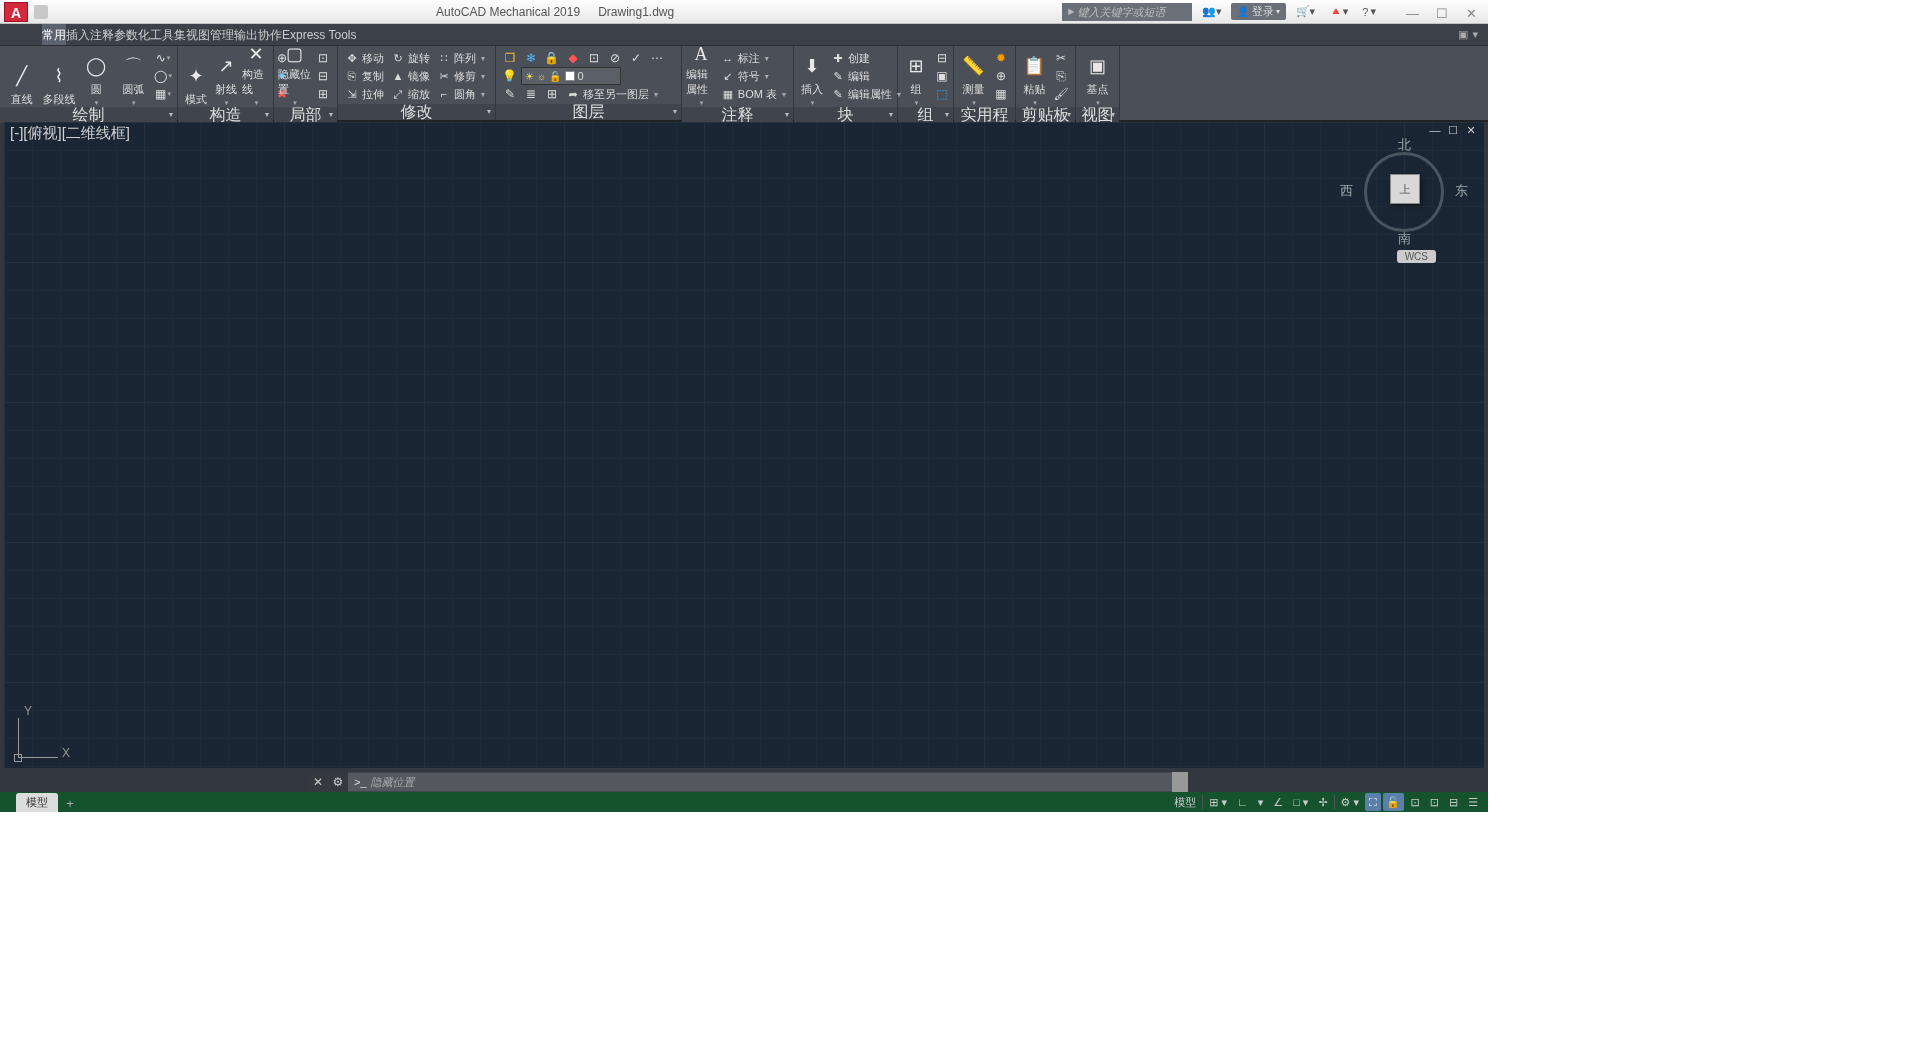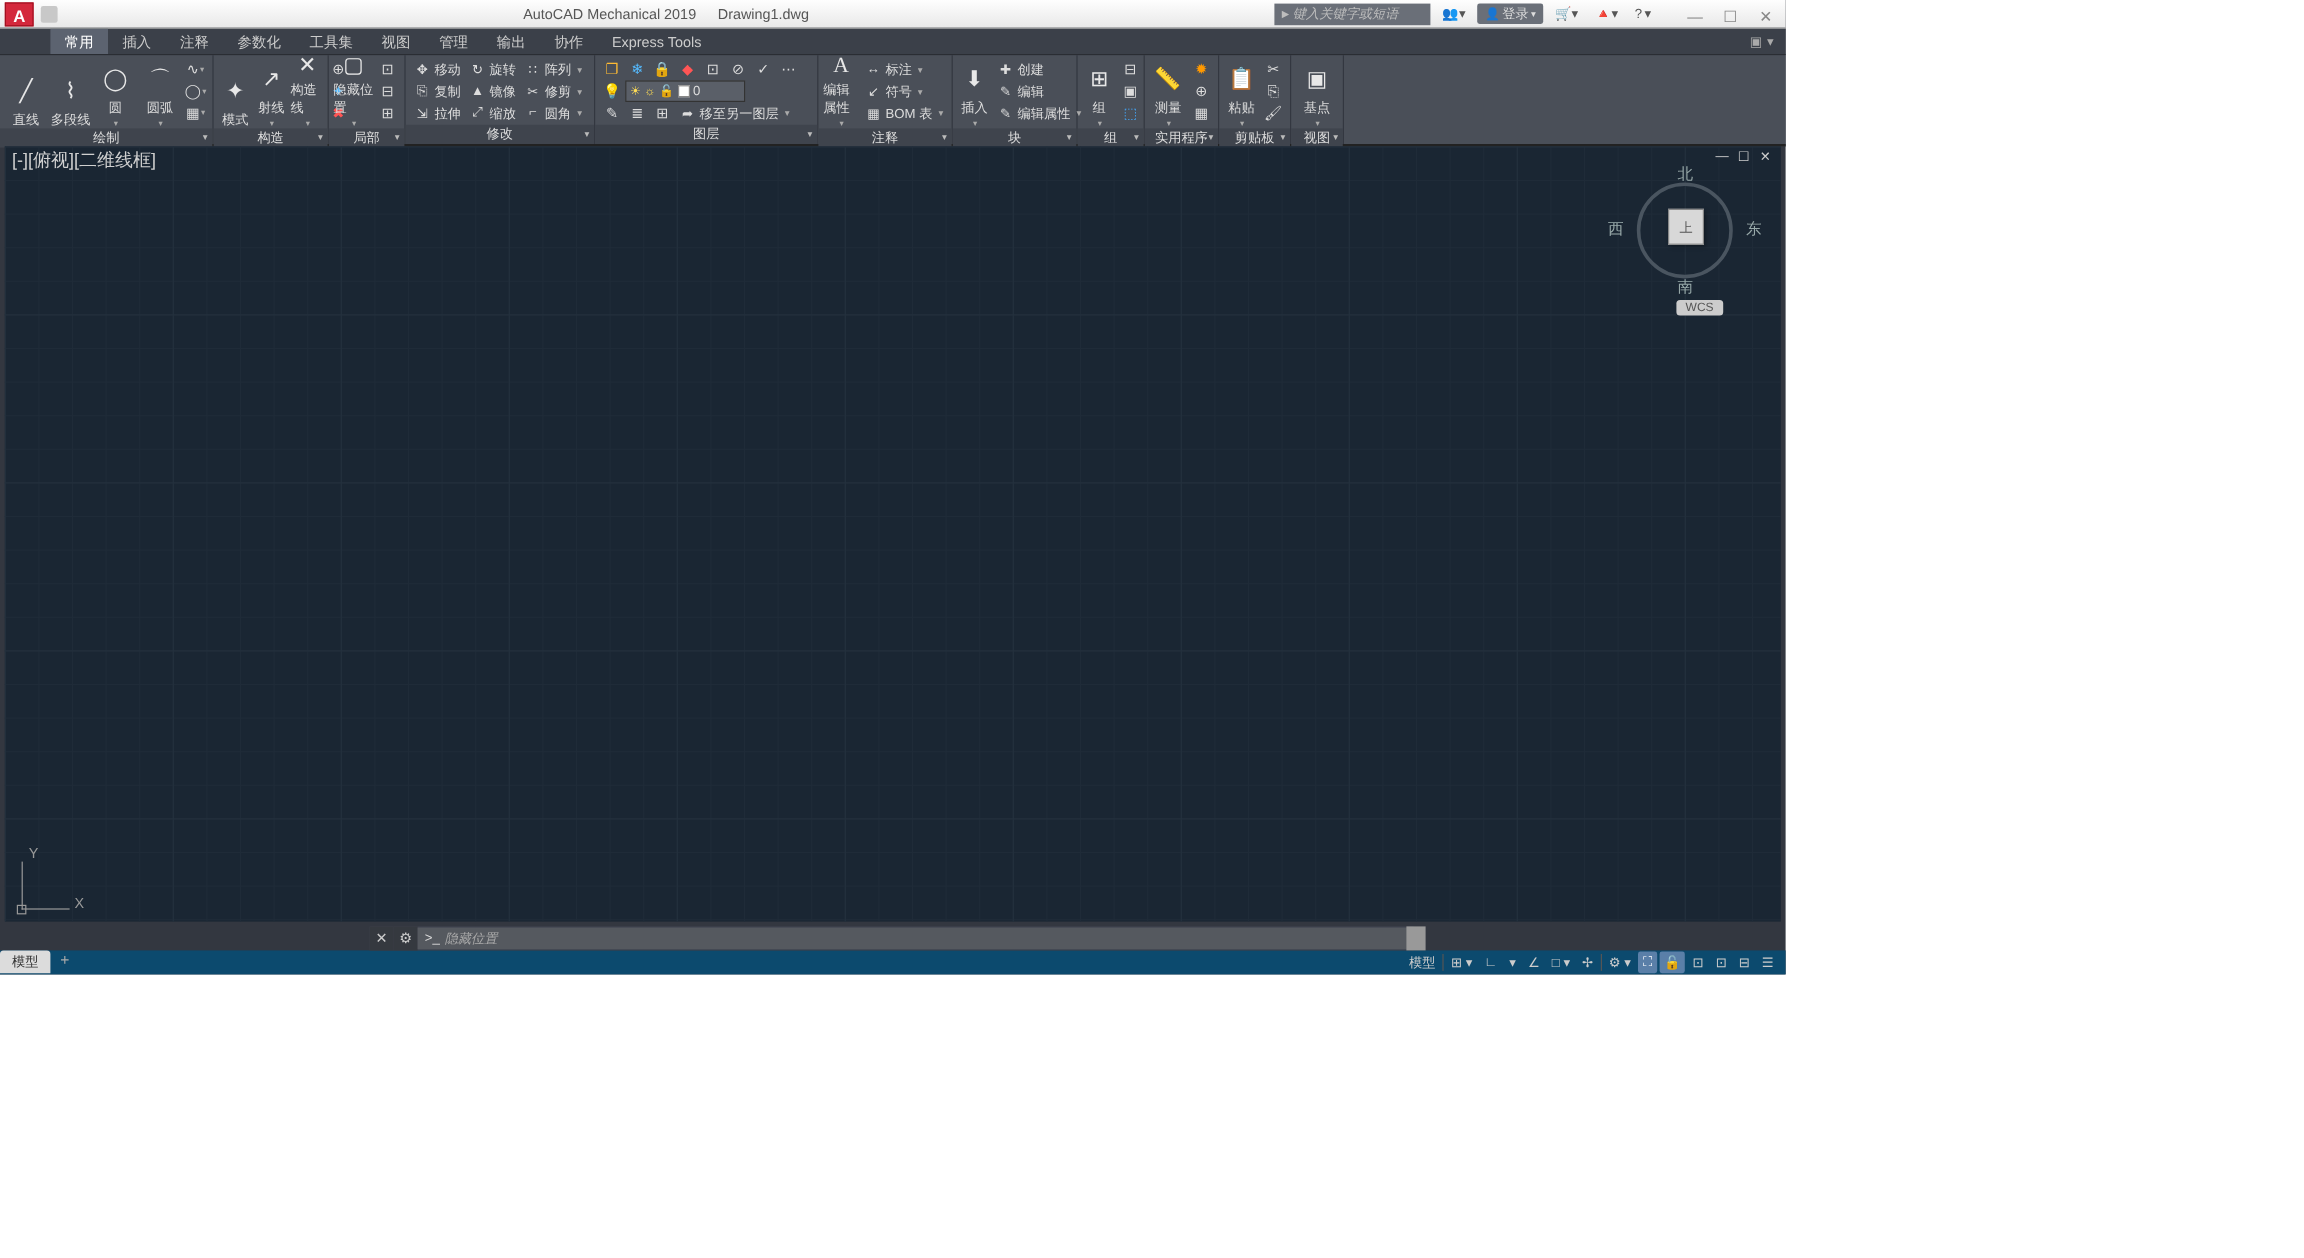--- a/index.html
+++ b/index.html
@@ -16,30 +16,30 @@
 .search-box { width: 130px; height: 18px; background: #6a6f78; color: #bdbdbd; font-size: 11px; padding: 0 6px; line-height: 18px; font-style: italic; display:flex; align-items:center;}
 .search-box::before{content:"▶"; font-size:8px; margin-right:3px; font-style:normal;}
 .title-btn { color: #555; font-size: 11px; padding: 2px 4px; cursor: pointer; display:flex; align-items:center; gap:2px;}
 .login-btn { background: #6a6f78; color: #ddd; padding: 1px 6px; border-radius: 2px; font-size:11px; display:flex; align-items:center; gap:2px;}
 .login-btn::before{content:"👤"; font-size:10px;}
 .win-controls { display: flex; gap: 18px; margin-left: 20px; padding-right: 6px; }
 .win-btn { width: 12px; height: 12px; color: #888; font-size: 13px; cursor: pointer; }
 
 
 .ribbon-tabs { height: 22px; background: #3b4049; display: flex; align-items: stretch; padding-left: 42px; border-bottom: 1px solid #2a2d33; }
-.tab { padding: 0 12px; color: #ccc; font-size: 12px; line-height: 22px; cursor: pointer; }
+.tab { padding: 0 0; color: #ccc; font-size: 12px; line-height: 22px; cursor: pointer; }
 .tab.active { background: #5c6370; color: #fff; }
 .tab-end { margin-left: auto; padding-right: 10px; display:flex; align-items:center; gap:4px;}
 .tab-end span{color:#aaa; font-size:11px;}
 
 
 .ribbon { height: 76px; background: #4a4f58; display: flex; border-bottom: 2px solid #222; }
 .panel { border-right: 1px solid #333740; padding: 1px 4px; display: flex; flex-direction: column; position:relative; }
 .panel-body { flex: 1; display: flex; align-items: flex-start; gap: 2px; padding-top:2px;}
-.panel-title { height: 16px; text-align: center; color: #ddd; font-size: 11px; line-height: 16px; background: #3f444d; margin: 0 -4px -1px -4px; position:relative;}
+.panel-title { height: 16px; text-align: center; color: #ddd; font-size: 16px; line-height: 16px; background: #3f444d; margin: 0 -4px -1px -4px; position:relative;}
 .panel-title::after{content:"▾"; position:absolute; right:4px; font-size:8px; color:#bbb;}
 .big-btn { display: flex; flex-direction: column; align-items: center; justify-content: flex-end; color: #ddd; font-size: 11px; width: 36px; height: 58px; cursor: pointer; gap:2px;}
 .big-btn .icn { width: 28px; height: 28px; display: flex; align-items: center; justify-content: center; font-size: 18px; color: #e8e8e8; }
 .sm-btn { width: 20px; height: 18px; display: flex; align-items: center; justify-content: center; color: #ddd; font-size: 12px; cursor: pointer; }
 .sm-row { display: flex; gap: 1px; align-items:center;}
 .sm-col { display: flex; flex-direction: column; gap: 0px; }
 .row-item { display: flex; align-items: center; gap: 3px; color: #ddd; font-size: 11px; height: 18px; cursor: pointer; padding: 0 3px; white-space:nowrap;}
 .row-item .icn2 { width: 14px; height: 14px; display:inline-flex; align-items:center; justify-content:center; font-size:11px;}
 .dd::after{content:"▾"; font-size:8px; margin-left:2px; color:#aaa;}
 .layer-combo { width: 100px; height: 18px; background: #5a5f68; border: 1px solid #333; display:flex; align-items:center; padding:0 3px; gap:3px; color:#ddd; font-size:11px;}
@@ -70,21 +70,21 @@
 .wcs-badge { position:absolute; top:128px; right:48px; background:#ccc; color:#555; font-size:10px; padding:1px 8px; border-radius:3px; z-index:2;}
 
 
 .cmdline-wrap{position:absolute; bottom:20px; left:308px; right:310px; height:20px; background:#404550; display:flex; align-items:center; z-index:3;}
 .cmd-btn{width:20px; height:20px; display:flex; align-items:center; justify-content:center; color:#ccc; font-size:12px; background:#35393f; cursor:pointer;}
 .cmd-input{flex:1; background:#55595f; color:#aaa; font-size:11px; padding:0 6px; height:18px; display:flex; align-items:center; font-style:italic; gap:4px;}
 .cmd-prompt{color:#ddd; font-style:normal;}
 .scroll-hint{position:absolute; right:300px; bottom:20px; width:16px; height:20px; background:#999; z-index:3;}
 
 
-.bottom-tabs { position: absolute; bottom: 0; left: 0; right: 0; height: 20px; background: #0c4a6e; display: flex; align-items: flex-start; padding-left: 0;}
+.bottom-tabs { position: absolute; bottom: 0; left: 0; right: 0; height: 20px; background: #14532d; display: flex; align-items: flex-end; padding-left: 16px;}
 .btab { padding: 2px 10px; background: #dcdcdc; color: #333; font-size: 11px; border-radius: 3px 3px 0 0; cursor: pointer;}
 .btab-add { width: 18px; height: 16px; color: #aaa; text-align: center; cursor: pointer; font-size:13px; margin-left:3px;}
 .status-right { margin-left: auto; display: flex; align-items: center; gap: 2px; padding-right: 6px; height:100%;}
 .st-item { padding: 0 4px; color: #ccc; font-size: 11px; cursor: pointer; height:18px; display:flex; align-items:center;}
 .st-item.on { background: #5a7fa8; color: #fff; border-radius:2px;}
 .st-sep{width:1px; height:14px; background:#555;}
 
 
 .arr::after{content:"▾"; font-size:7px; color:#aaa; margin-left:1px;}
 </style>

